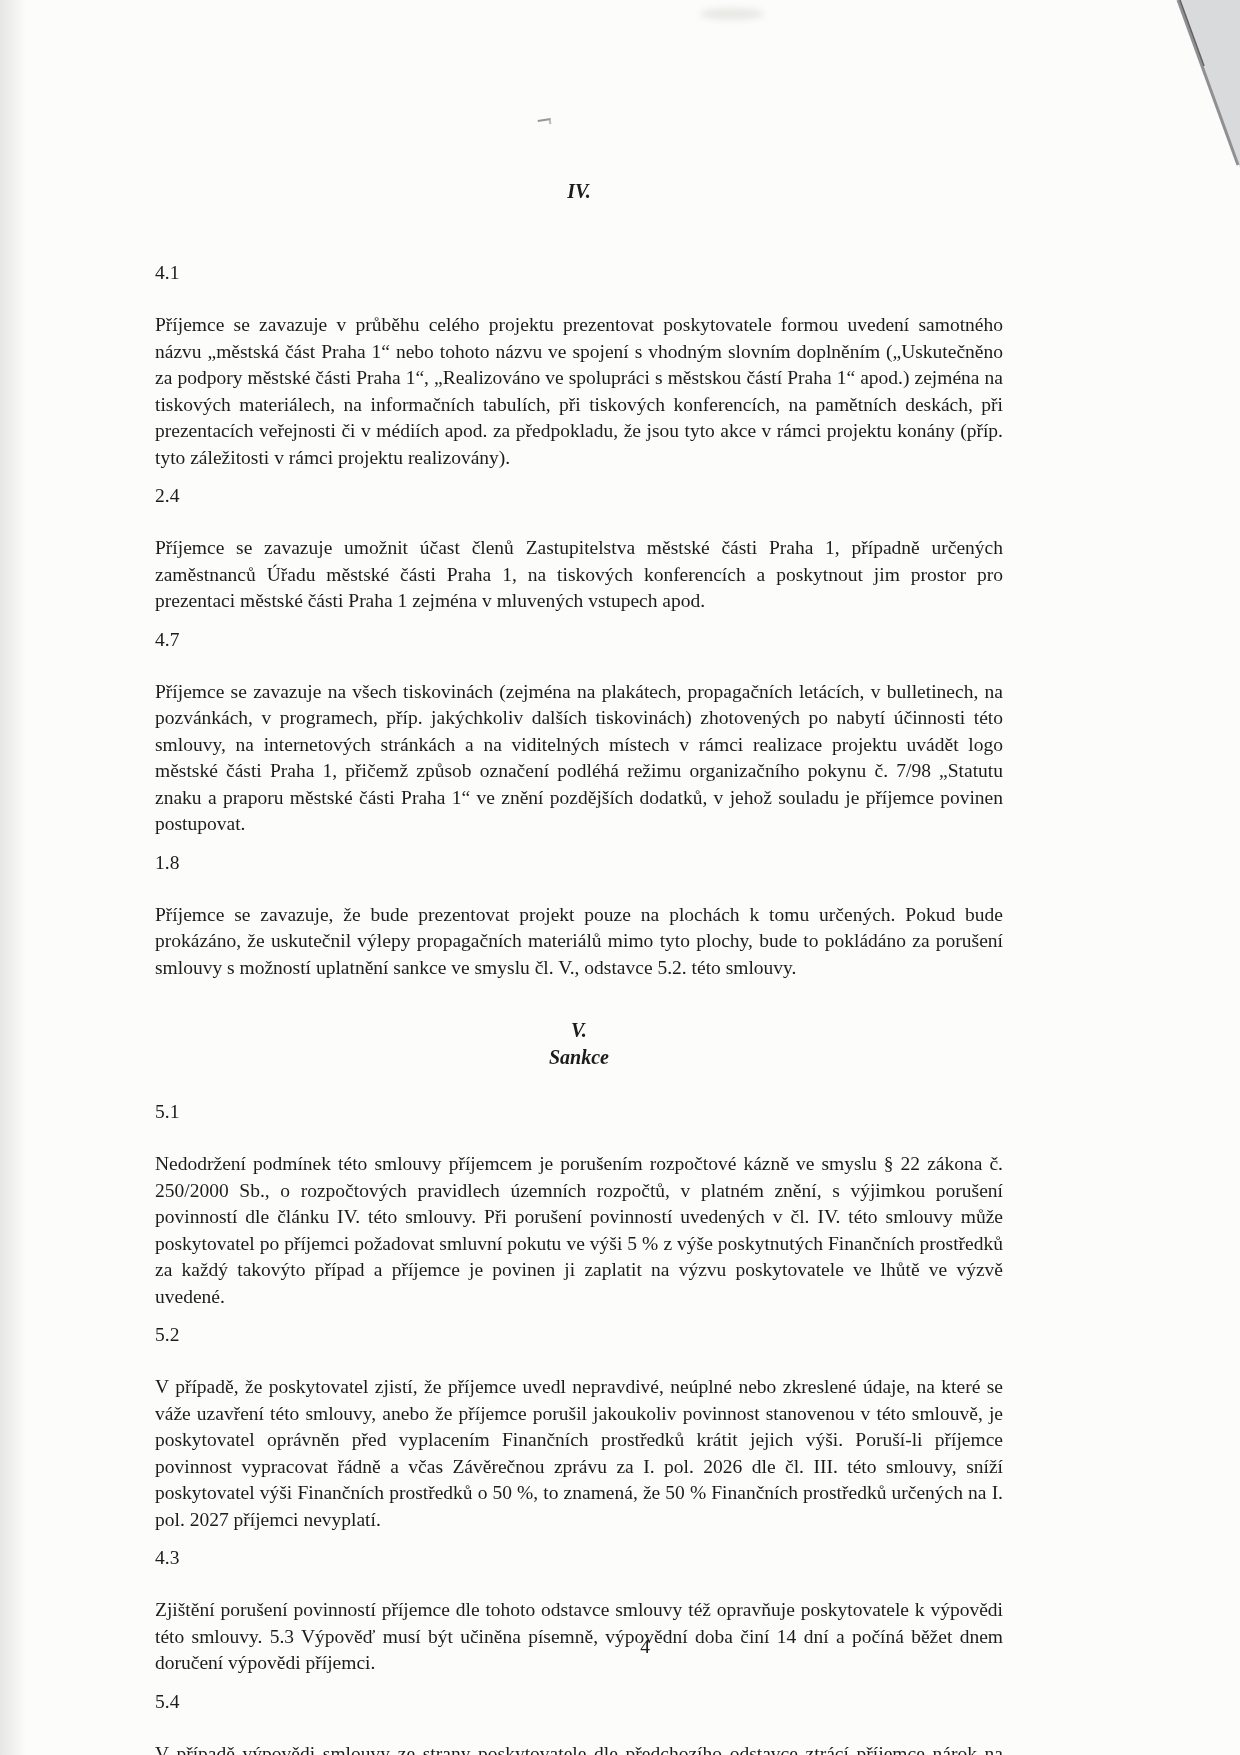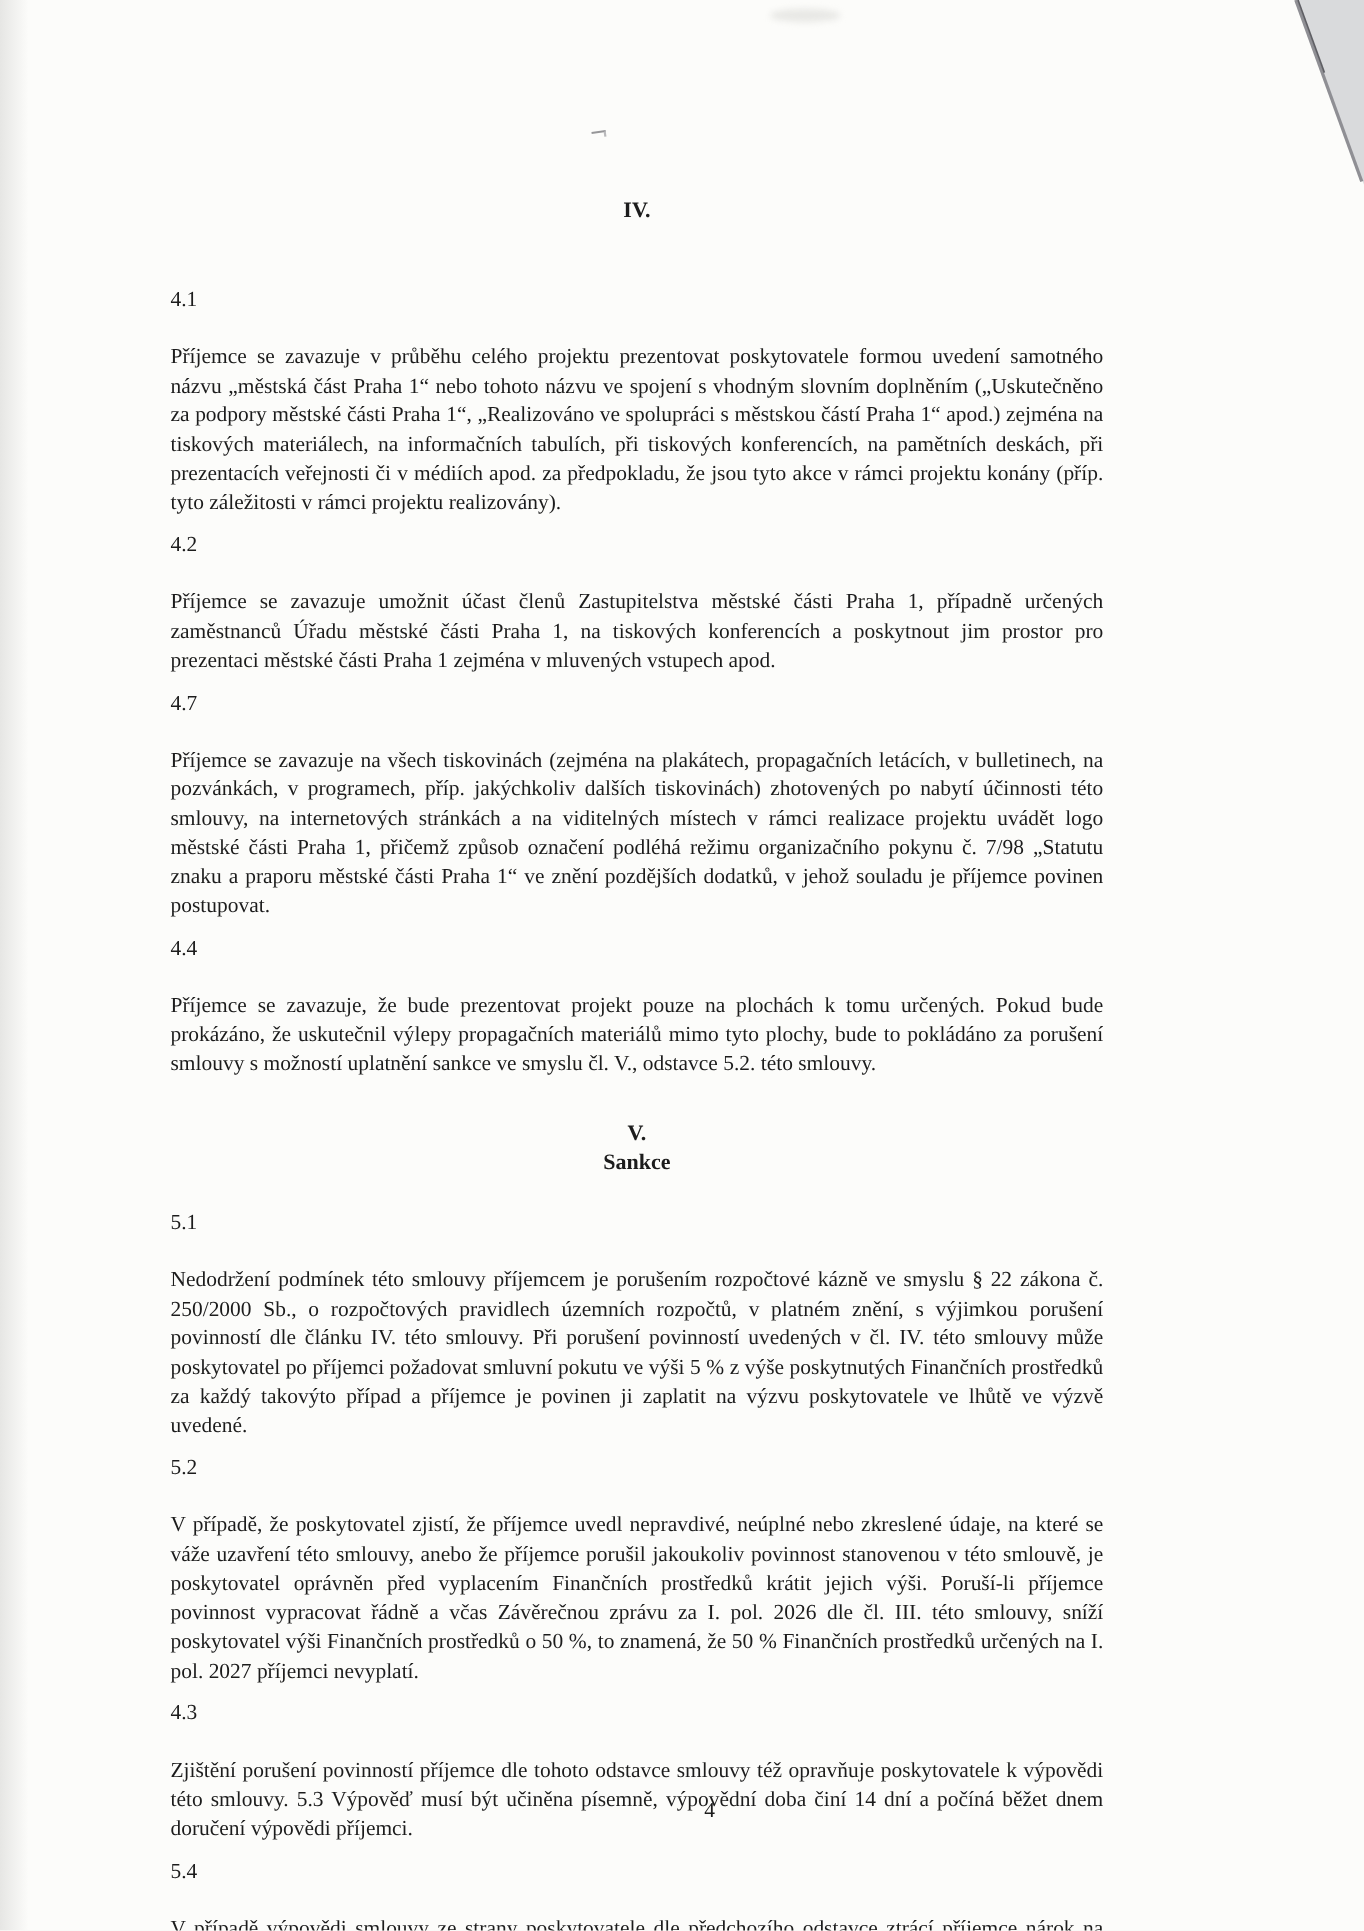--- a/index.html
+++ b/index.html
@@ -60,20 +60,21 @@
     padding: 178px 237px 0 155px;
     box-sizing: border-box;
     font-size: 19.5px;
     line-height: 26.5px;
   }
   .section-heading {
     text-align: center;
     font-weight: bold;
     font-size: 20px;
     line-height: 27px;
+    font-style: italic;
   }
   .section-heading.first { margin-bottom: 55px; }
   .section-heading.second { margin-top: 36px; margin-bottom: 28px; }
   .clause {
     display: flex;
     margin: 0 0 12px 0;
     flex-direction: column;
   }
   .clause-num {
     flex: 0 0 52px;
@@ -113,31 +114,31 @@
     <header class="section-heading first">
       <div>IV.</div>
     </header>
 
     <div class="clause">
       <div class="clause-num">4.1</div>
       <p class="clause-text">Příjemce se zavazuje v průběhu celého projektu prezentovat poskytovatele formou uvedení samotného názvu „městská část Praha 1“ nebo tohoto názvu ve spojení s vhodným slovním doplněním („Uskutečněno za podpory městské části Praha 1“, „Realizováno ve spolupráci s městskou částí Praha 1“ apod.) zejména na tiskových materiálech, na informačních tabulích, při tiskových konferencích, na pamětních deskách, při prezentacích veřejnosti či v médiích apod. za předpokladu, že jsou tyto akce v rámci projektu konány (příp. tyto záležitosti v rámci projektu realizovány).</p>
     </div>
 
     <div class="clause">
-      <div class="clause-num">4.2</div>
+      <div class="clause-num">2.4</div>
       <p class="clause-text">Příjemce se zavazuje umožnit účast členů Zastupitelstva městské části Praha 1, případně určených zaměstnanců Úřadu městské části Praha 1, na tiskových konferencích a poskytnout jim prostor pro prezentaci městské části Praha 1 zejména v mluvených vstupech apod.</p>
     </div>
 
     <div class="clause">
       <div class="clause-num">4.7</div>
       <p class="clause-text">Příjemce se zavazuje na všech tiskovinách (zejména na plakátech, propagačních letácích, v bulletinech, na pozvánkách, v programech, příp. jakýchkoliv dalších tiskovinách) zhotovených po nabytí účinnosti této smlouvy, na internetových stránkách a na viditelných místech v rámci realizace projektu uvádět logo městské části Praha 1, přičemž způsob označení podléhá režimu organizačního pokynu č. 7/98 „Statutu znaku a praporu městské části Praha 1“ ve znění pozdějších dodatků, v jehož souladu je příjemce povinen postupovat.</p>
     </div>
 
     <div class="clause">
-      <div class="clause-num">4.4</div>
+      <div class="clause-num">1.8</div>
       <p class="clause-text">Příjemce se zavazuje, že bude prezentovat projekt pouze na plochách k tomu určených. Pokud bude prokázáno, že uskutečnil výlepy propagačních materiálů mimo tyto plochy, bude to pokládáno za porušení smlouvy s možností uplatnění sankce ve smyslu čl. V., odstavce 5.2. této smlouvy.</p>
     </div>
 
     <header class="section-heading second">
       <div>V.</div>
       <div>Sankce</div>
     </header>
 
     <div class="clause">
       <div class="clause-num">5.1</div>

